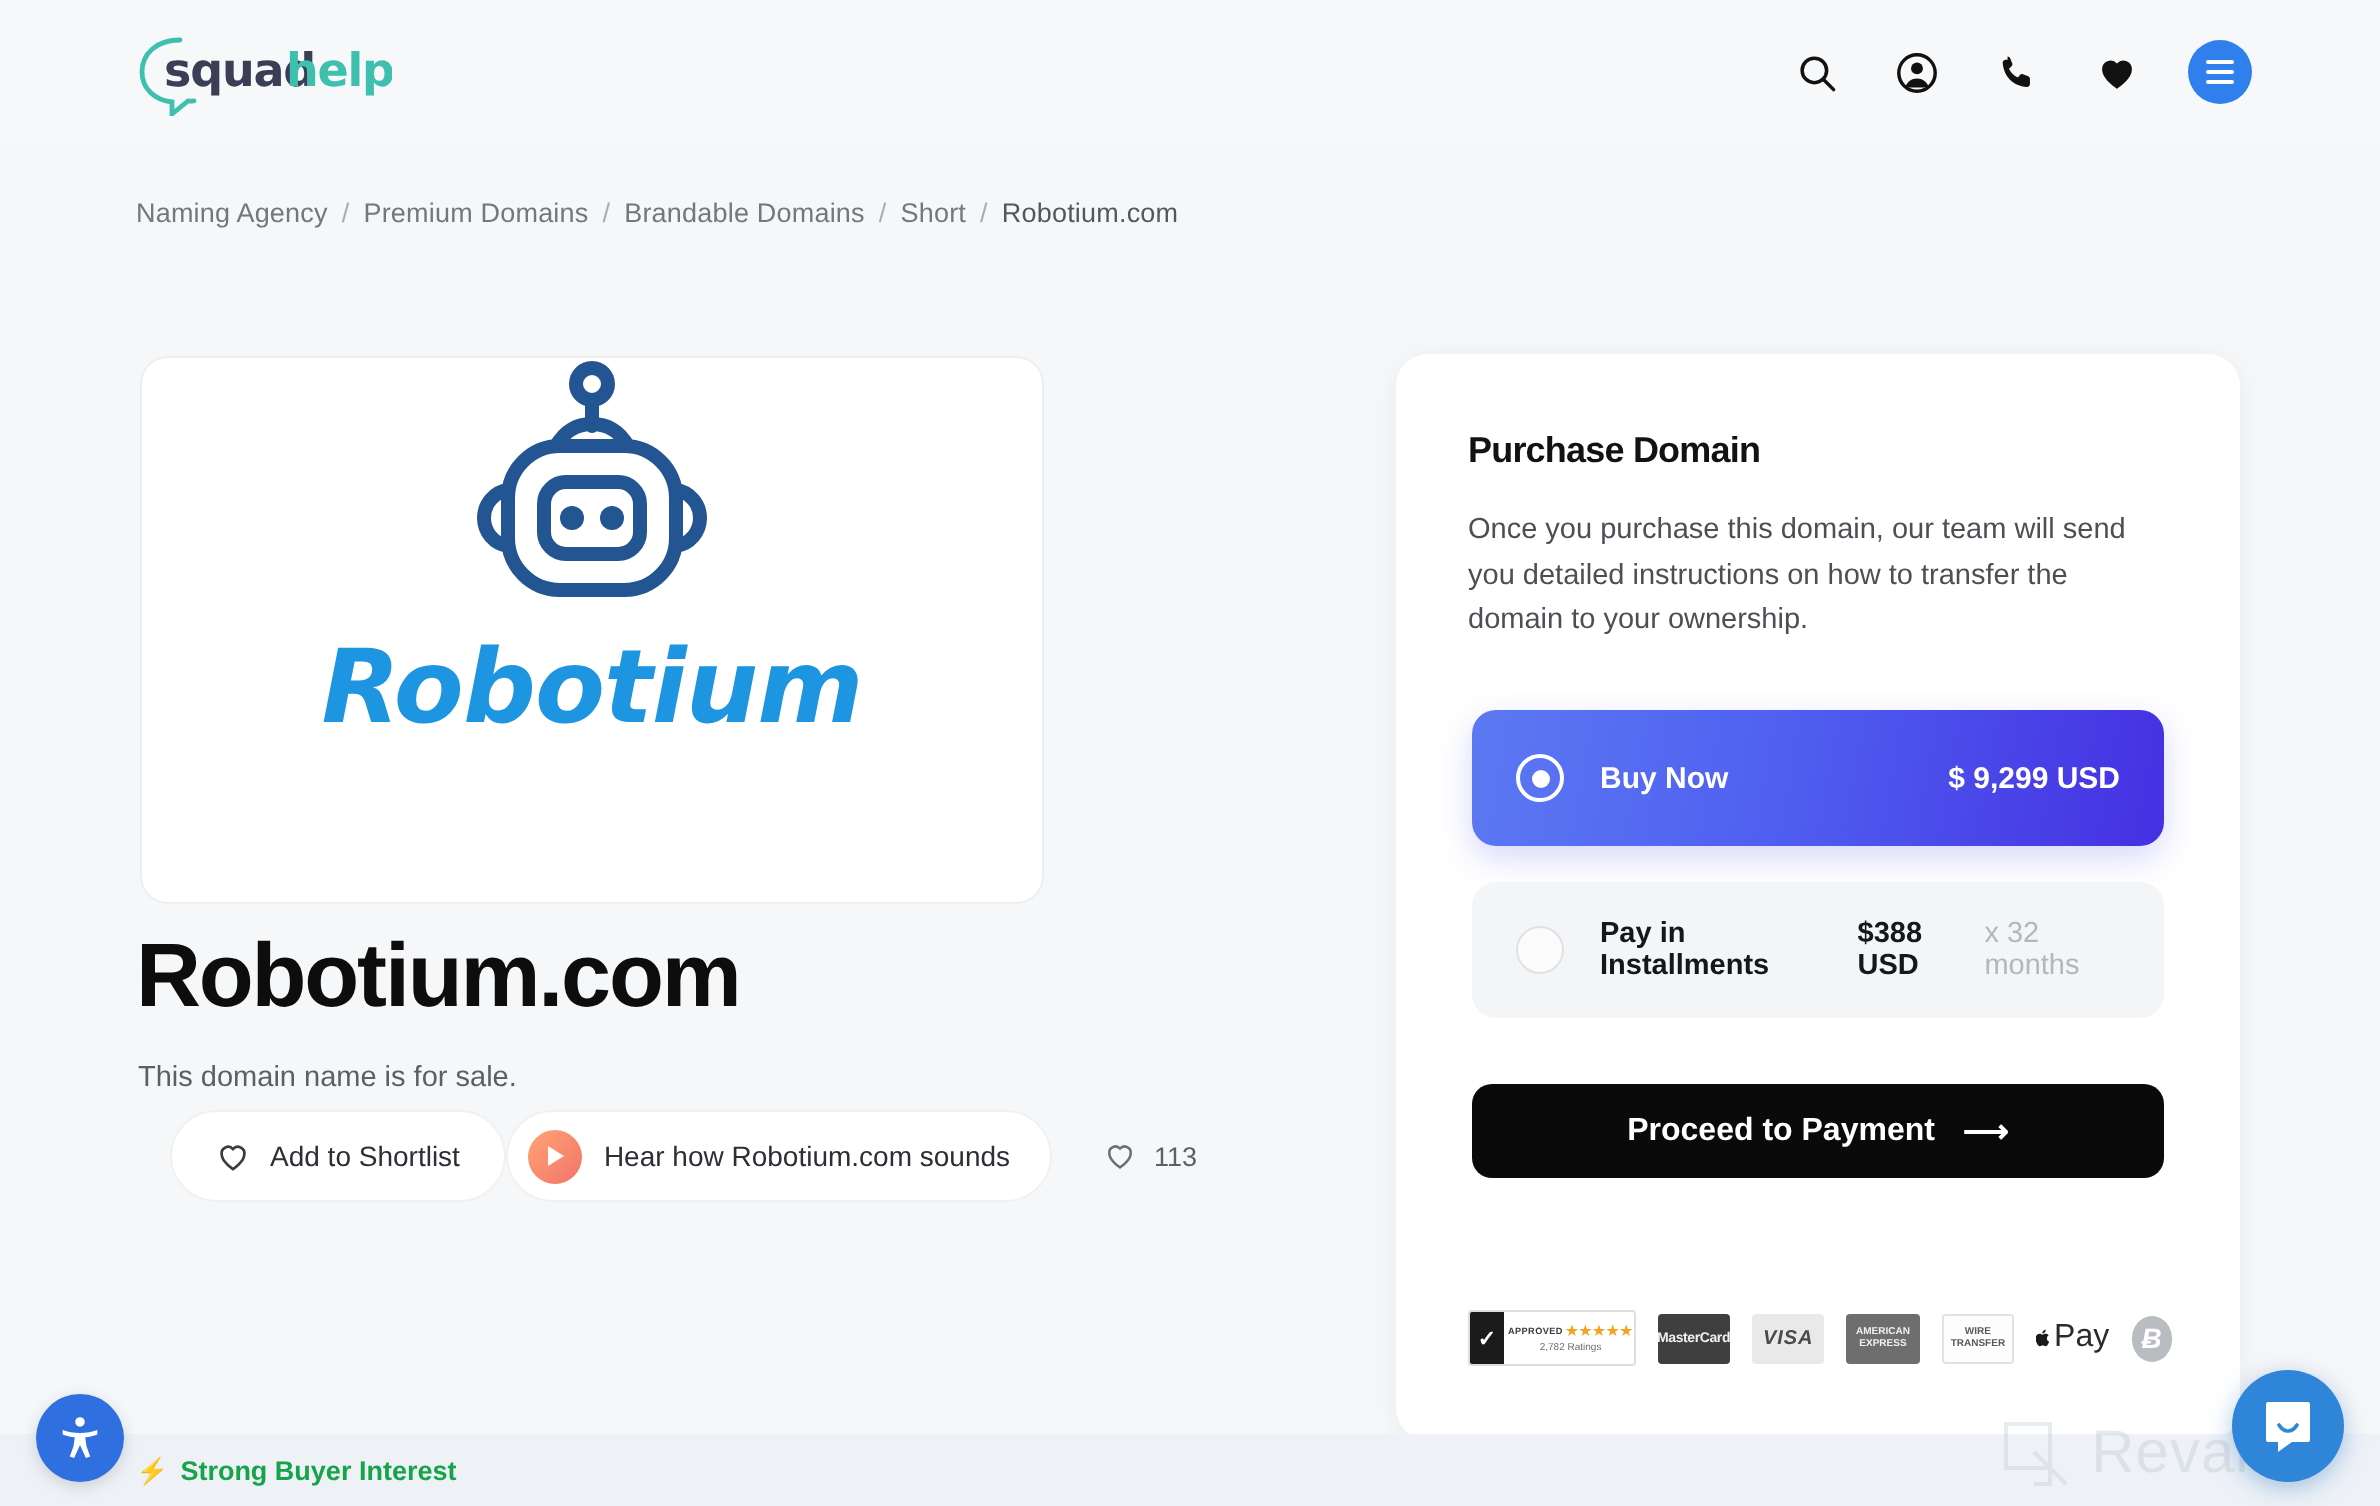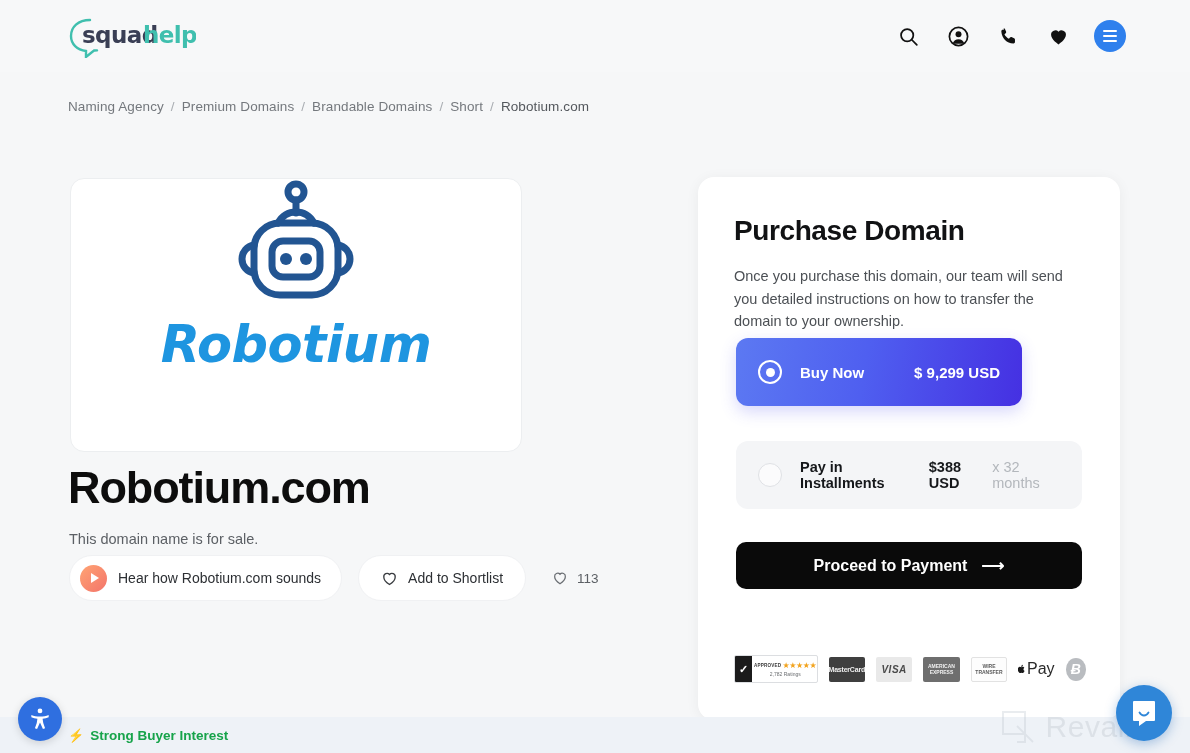--- a/index.html
+++ b/index.html
@@ -95,31 +95,31 @@
   }
 
   
   .purchase-card {
     position: absolute; left: 698px; top: 177px;
     width: 422px; height: 543px;
     background: #ffffff; border-radius: 16px;
     box-shadow: 0 2px 14px rgba(20,25,40,.055);
     padding: 38px 36px 0 36px;
   }
-  .purchase-title { font-size: 28px; font-weight: bold; color: #111214; letter-spacing: -0.4px; }
+  .purchase-title { font-size: 18px; font-weight: bold; color: #111214; letter-spacing: -0.4px; }
   .purchase-desc {
     margin-top: 18px; font-size: 14.5px; line-height: 22.5px; color: #4c5055; max-width: 338px;
   }
 
   .opt {
     margin-top: 0; height: 68px; border-radius: 12px;
     display: flex; align-items: center; padding: 0 22px; cursor: pointer;
   }
   .opt-buy {
-    position: absolute; left: 736px; top: 338px; width: 286px;
+    position: absolute; left: 736px; top: 355px; width: 346px;
     background: linear-gradient(100deg,#5c79f2 0%, #4f5ff0 45%, #4530e2 100%);
     box-shadow: 0 6px 16px rgba(76,78,235,.22);
   }
   .opt-inst {
     position: absolute; left: 736px; top: 441px; width: 346px;
     background: #f4f5f7;
   }
   .radio-on {
     width: 24px; height: 24px; border-radius: 50%;
     border: 2px solid #ffffff; display: flex; align-items: center; justify-content: center;
@@ -280,31 +280,31 @@
         <circle cx="80" cy="80" r="6" fill="#225592"></circle>
       </svg>
       <div class="wordmark">Robotium</div>
     </div>
   </div>
 
   <div class="domain-title">Robotium.com</div>
   <div class="domain-sub">This domain name is for sale.</div>
 
   <div class="actions">
+    <div class="pill pill-short">
+      <svg width="17" height="17" viewBox="0 0 24 24" fill="none" stroke="#3a3d41" stroke-width="1.9">
+        <path d="M12 20.5s-8-5.1-8-10.4A4.6 4.6 0 0 1 12 6.4a4.6 4.6 0 0 1 8 3.7c0 5.3-8 10.4-8 10.4z"></path>
+      </svg>
+      <span class="pill-label">Add to Shortlist</span>
+    </div>
     <div class="pill pill-play">
       <div class="play-circle">
           <div class="play-tri"></div>
         </div>
       <span class="pill-label">Hear how Robotium.com sounds</span>
-    </div>
-    <div class="pill pill-short">
-      <svg width="17" height="17" viewBox="0 0 24 24" fill="none" stroke="#3a3d41" stroke-width="1.9">
-        <path d="M12 20.5s-8-5.1-8-10.4A4.6 4.6 0 0 1 12 6.4a4.6 4.6 0 0 1 8 3.7c0 5.3-8 10.4-8 10.4z"></path>
-      </svg>
-      <span class="pill-label">Add to Shortlist</span>
     </div>
     <div class="heart-count">
       <svg width="16" height="16" viewBox="0 0 24 24" fill="none" stroke="#6b6f74" stroke-width="1.9">
         <path d="M12 20.5s-8-5.1-8-10.4A4.6 4.6 0 0 1 12 6.4a4.6 4.6 0 0 1 8 3.7c0 5.3-8 10.4-8 10.4z"></path>
       </svg>
       <span>113</span>
     </div>
   </div>
 
   <div class="purchase-card">

